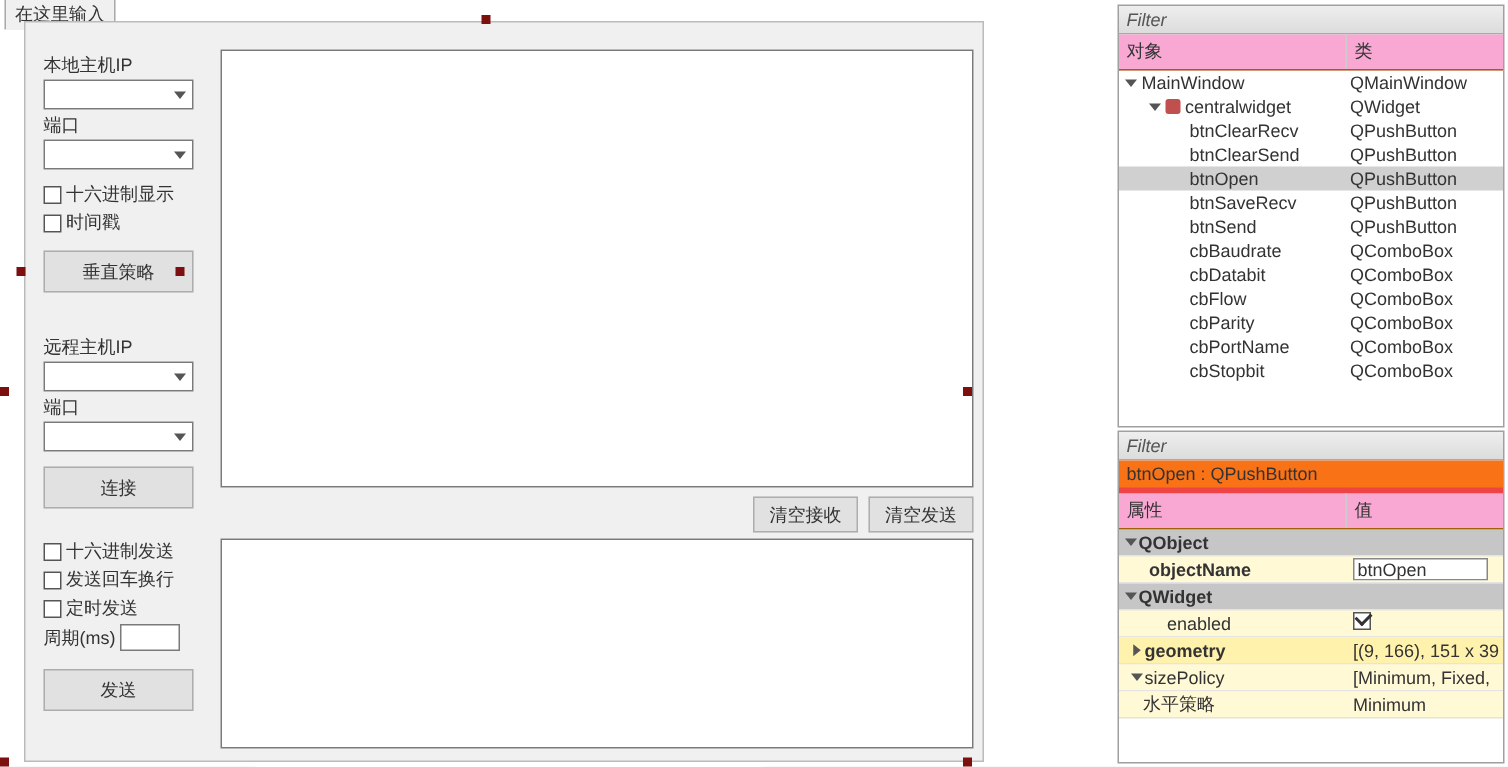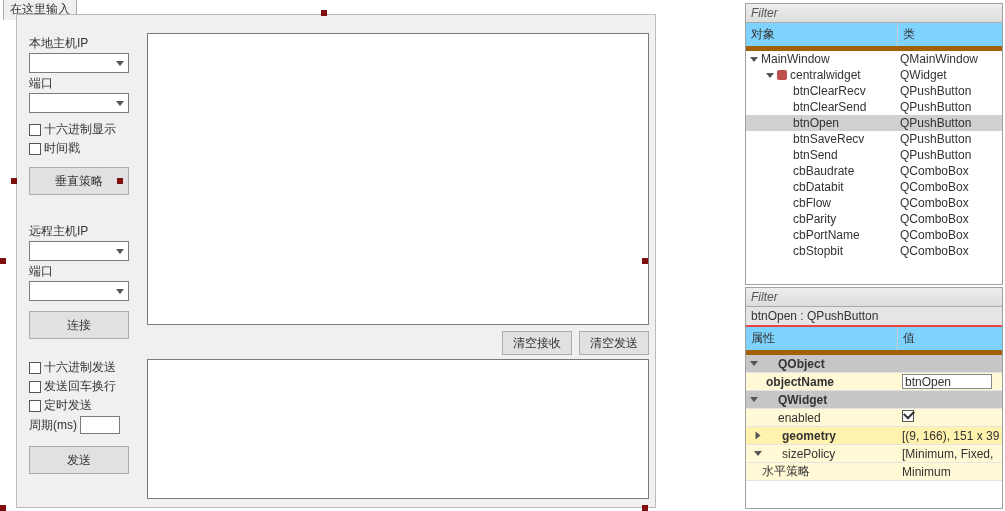--- a/index.html
+++ b/index.html
@@ -15,39 +15,39 @@
 .combo::after{content:"";position:absolute;right:4px;top:7px;border-left:4px solid transparent;border-right:4px solid transparent;border-top:5px solid #555}
 .chk{display:flex;align-items:center;margin:2px 0;gap:3px}
 .chkbox{width:12px;height:12px;border:1px solid #555;background:#fff;display:inline-block}
 .btn{border:1px solid #adadad;background:#e1e1e1;height:28px;display:flex;align-items:center;justify-content:center;width:100px;cursor:pointer}
 .btn-sm{height:24px;width:70px}
 .textbox{position:absolute;background:#fff;border:1px solid #7a7a7a}
 .numinput{width:40px;height:18px;border:1px solid #7a7a7a;background:#fff;display:inline-block;vertical-align:middle}
 
 .inspector{position:absolute;left:745px;top:3px;width:258px;height:282px;border:1px solid #a0a0a0;background:#fff;display:flex;flex-direction:column}
 .panelhead{background:linear-gradient(#eee,#dcdcdc);border-bottom:1px solid #aaa;padding:2px 5px;font-size:12px;font-style:italic;color:#555}
-.treehdr,.prophdr{display:flex;border-bottom:5px solid #a16207;background:#7dd3fc}
+.treehdr,.prophdr{display:flex;border-bottom:1px solid #a16207;background:#f9a8d4}
 .treehdr div,.prophdr div{padding:3px 5px;border-right:1px solid #ccc}
 .treehdr div:first-child{width:152px}
 .treehdr div:last-child{flex:1;border-right:none}
 .treebody{flex:1;overflow:hidden}
 .trow{display:flex;align-items:center;height:16px}
 .trow .c1{width:152px;display:flex;align-items:center;padding-left:4px;white-space:nowrap;overflow:hidden}
 .trow .c2{flex:1;padding-left:2px;white-space:nowrap;overflow:hidden}
 .trow.sel{background:#d0d0d0}
 .twisty{width:0;height:0;border-left:4px solid transparent;border-right:4px solid transparent;border-top:5px solid #555;margin-right:3px;transform:translateY(0)}
 .spacer{display:inline-block}
 .icon-dot{width:10px;height:10px;margin-right:3px;background:#c0504d;border-radius:2px;display:inline-block}
 .propins{position:absolute;left:745px;top:287px;width:258px;height:222px;border:1px solid #a0a0a0;background:#fff;display:flex;flex-direction:column}
-.objline{padding:2px 5px;border-bottom:2px solid #ef4444;background:#e5e5e5}
+.objline{padding:2px 5px;border-bottom:4px solid #ef4444;background:#f97316}
 .prophdr div:first-child{width:152px}
 .prophdr div:last-child{flex:1;border-right:none}
 .propbody{flex:1;overflow:hidden}
 .prow{display:flex;height:18px;align-items:center;border-bottom:1px solid #e4e4e4}
-.pname{width:152px;padding-left:4px;display:flex;align-items:center;gap:20px;overflow:hidden;white-space:nowrap}
+.pname{width:152px;padding-left:4px;display:flex;align-items:center;gap:1px;overflow:hidden;white-space:nowrap}
 .pval{flex:1;padding-left:4px;position:relative;white-space:nowrap;overflow:hidden}
 .valbox{border:1px solid #888;background:#fff;width:90%;height:15px;padding:0 2px;display:inline-block}
 .grouprow{background:#c6c6c6;font-weight:bold;color:#fff}
 .grouprow .pname{color:#fff}
 .ytint{background:#fff9d6}
 .ytint2{background:#fff2ad}
 .expand{width:0;height:0;border-left:4px solid transparent;border-right:4px solid transparent;border-top:5px solid #555;display:inline-block}
 .expand.cl{transform:rotate(-90deg)}
 .chkcell{width:12px;height:12px;border:1px solid #555;background:#fff;position:relative;display:inline-block}
 .chkcell.ck::after{content:"";position:absolute;left:1px;top:-1px;width:8px;height:5px;border-left:2px solid #333;border-bottom:2px solid #333;transform:rotate(-45deg)}

